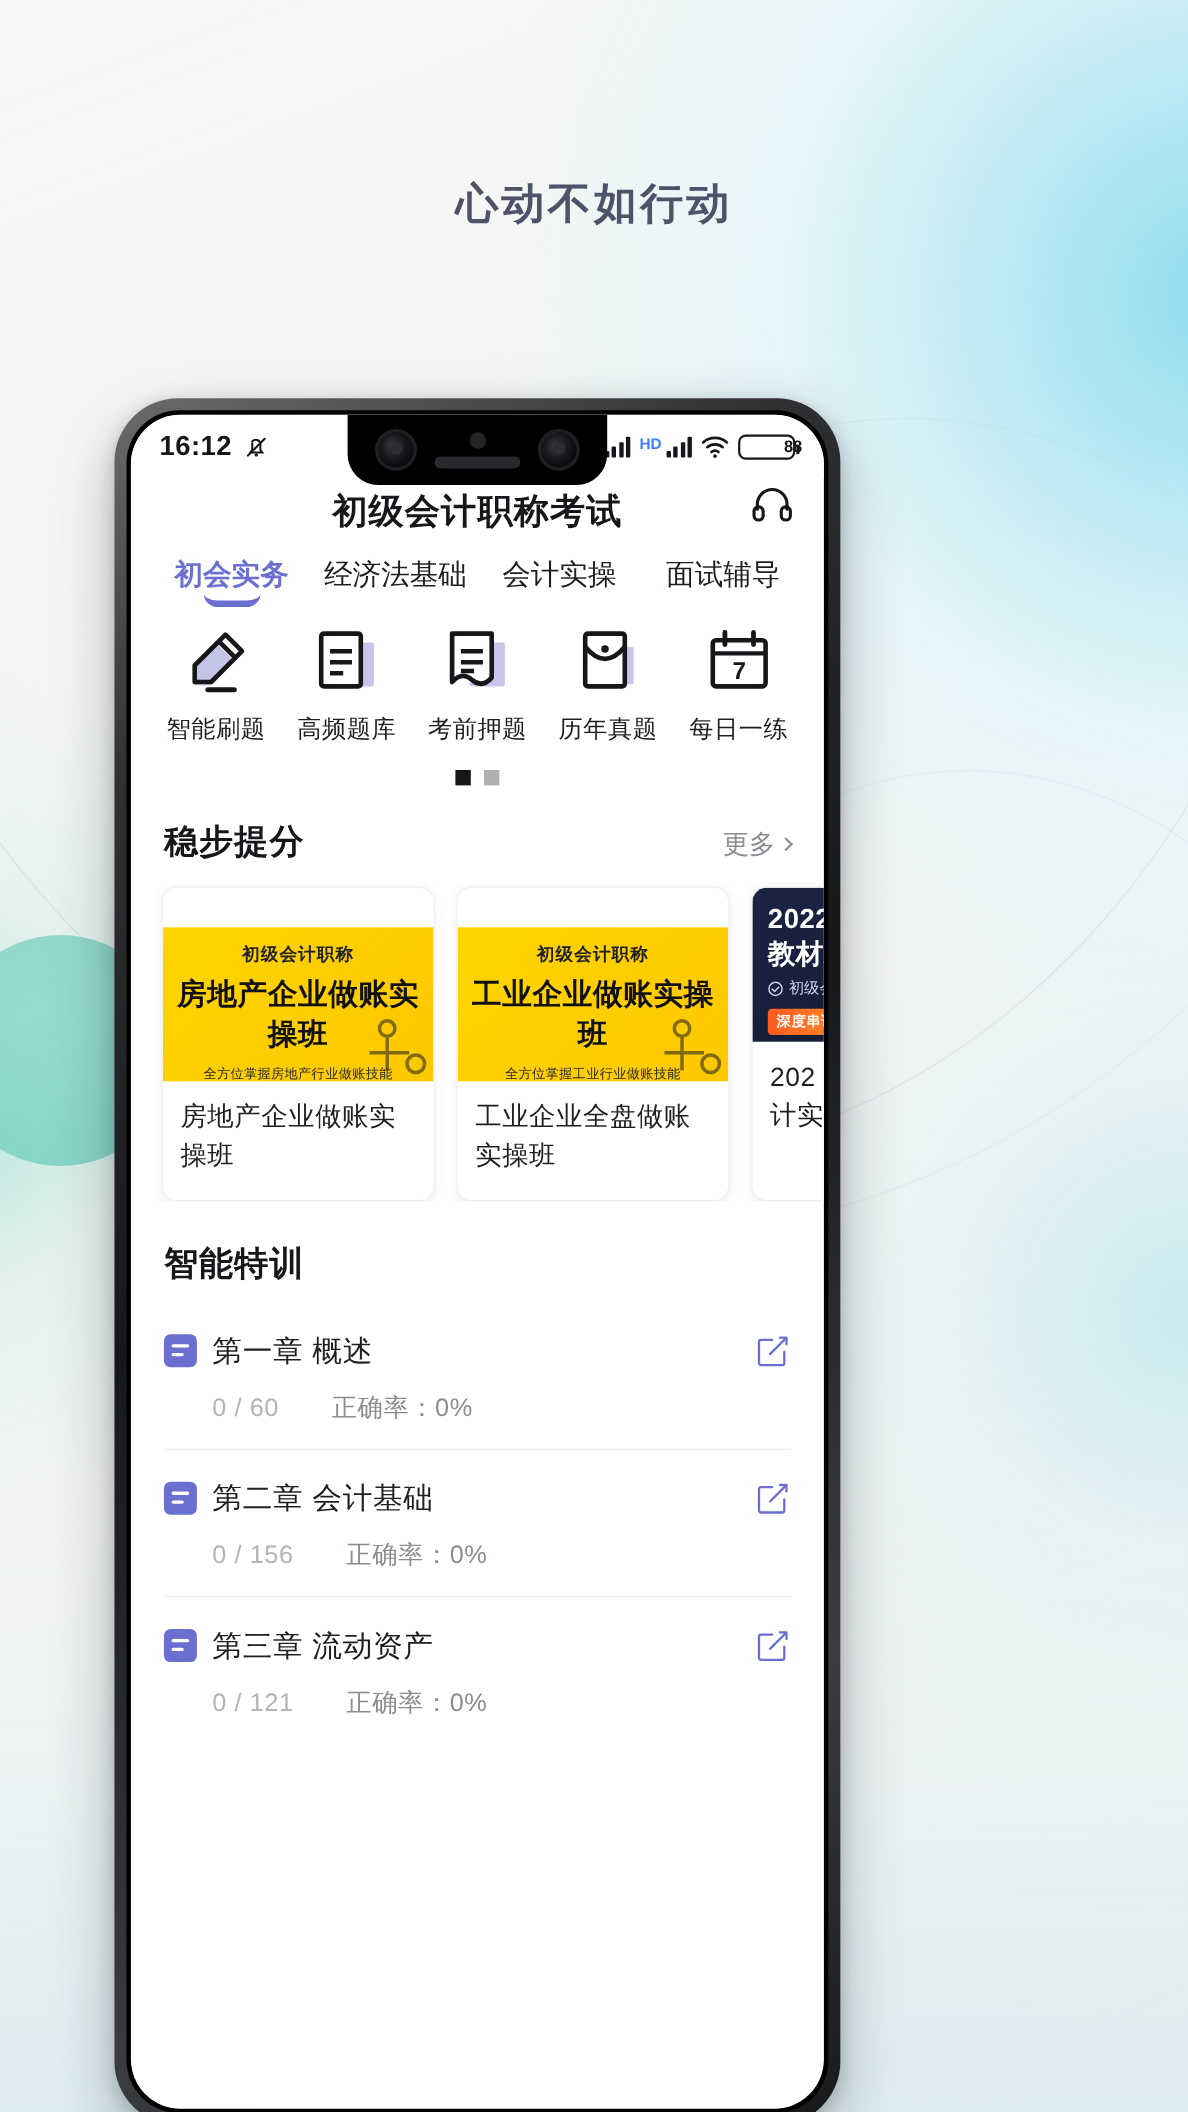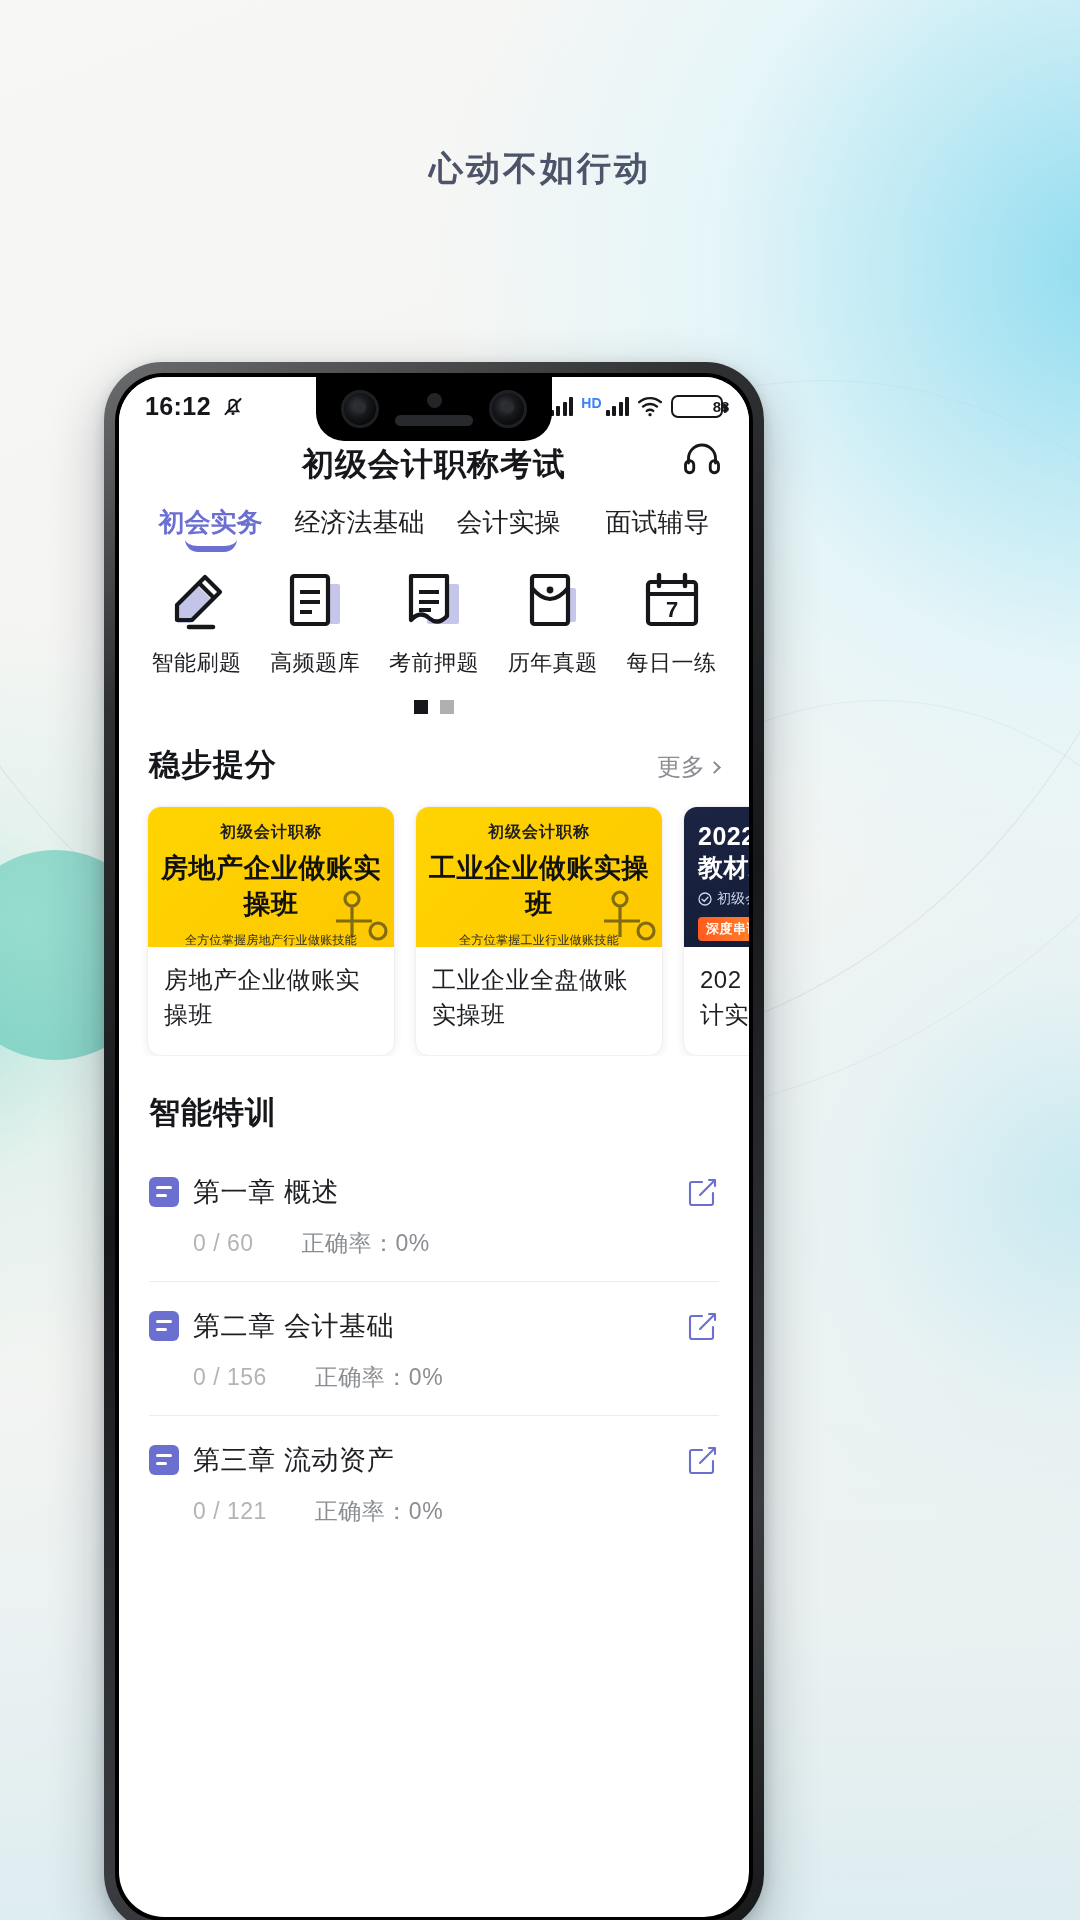--- a/index.html
+++ b/index.html
@@ -43,21 +43,21 @@
     background:linear-gradient(180deg, rgba(244,245,243,0) 0%, rgba(231,241,243,.55) 45%, rgba(219,236,240,.85) 100%);
   }
 
   
   .headline-wrap { position:absolute; left:0; right:0; top:112px; text-align:center; z-index:3; }
   .headline {
     font-size:86px; font-weight:700; letter-spacing:4px; color:#111214;
     line-height:1.08;
   }
   .subhead {
-    margin-top:34px; font-size:34px; font-weight:600; letter-spacing:3px;
+    margin-top:46px; font-size:39px; font-weight:600; letter-spacing:3px;
     color:#4d5369;
   }
 
   
   .phone {
     position:absolute; left:104px; top:362px; width:660px; height:1570px;
     border-radius:58px;
     background:linear-gradient(150deg,#6a6c6e 0%,#2f3032 18%,#16171a 45%,#3a3c3f 78%,#17181a 100%);
     padding:11px;
     box-shadow:0 22px 54px rgba(25,35,45,.30), 0 4px 14px rgba(25,35,45,.18);
@@ -146,21 +146,21 @@
           transform:rotate(45deg); display:inline-block; }
 
   
   .courses { display:flex; gap:20px; padding:20px 28px 0; overflow:hidden; }
   .course-card {
     flex:0 0 248px; background:#fff; border-radius:14px;
     box-shadow:0 2px 10px rgba(0,0,0,.07); overflow:hidden;
     border:1px solid #f0f0f0;
   }
   .course-thumb { height:140px; position:relative; overflow:hidden; }
-  .thumb-yellow { background:linear-gradient(135deg,#ffd400 0%,#fdc800 100%); }
+  .thumb-yellow { background:linear-gradient(135deg,#ffd400 0%,#fdc800 100%);margin-top:36px; }
   .thumb-dark  { background:linear-gradient(160deg,#1b2443 0%,#121a33 100%); }
   .tb-top { font-size:16px; font-weight:700; color:#1d1f22; text-align:center; padding-top:15px; letter-spacing:1px;}
   .tb-main { font-size:27px; font-weight:800; color:#111; text-align:center; margin-top:7px; letter-spacing:.5px;}
   .tb-sub { font-size:12px; color:#2a2a2a; text-align:center; margin-top:10px; letter-spacing:.3px;}
   .tb-deco { position:absolute; right:-6px; bottom:-10px; width:74px; height:74px; opacity:.55; }
   .tb-d-top { font-size:25px; font-weight:800; color:#fff; padding:14px 0 0 14px; line-height:1.22; letter-spacing:.5px;}
   .tb-d-row { display:flex; align-items:center; gap:5px; padding:8px 0 0 14px; font-size:14px; color:#cfd6ea; }
   .tb-badge { display:inline-block; margin:9px 0 0 14px; background:linear-gradient(90deg,#ff5b1f,#ff8a2b);
               color:#fff; font-size:13px; font-weight:700; padding:3px 8px; border-radius:4px; letter-spacing:.5px;}
   .course-name {

